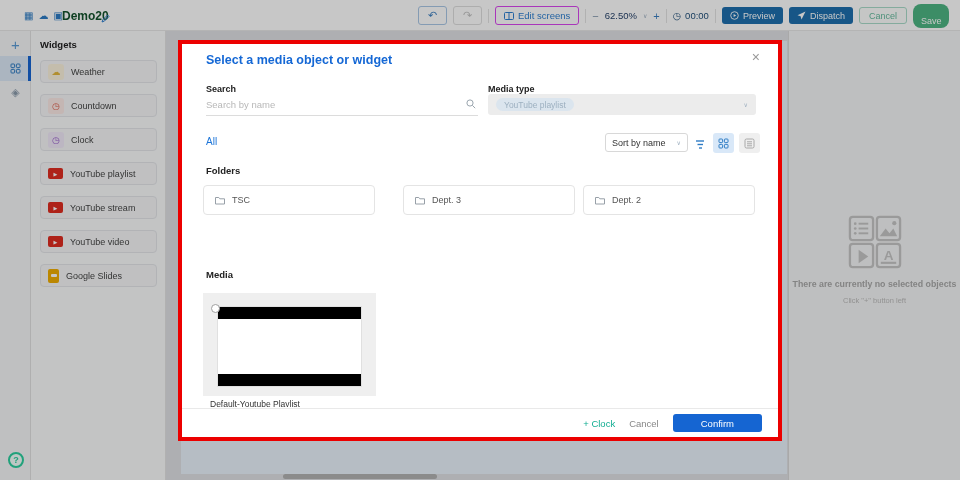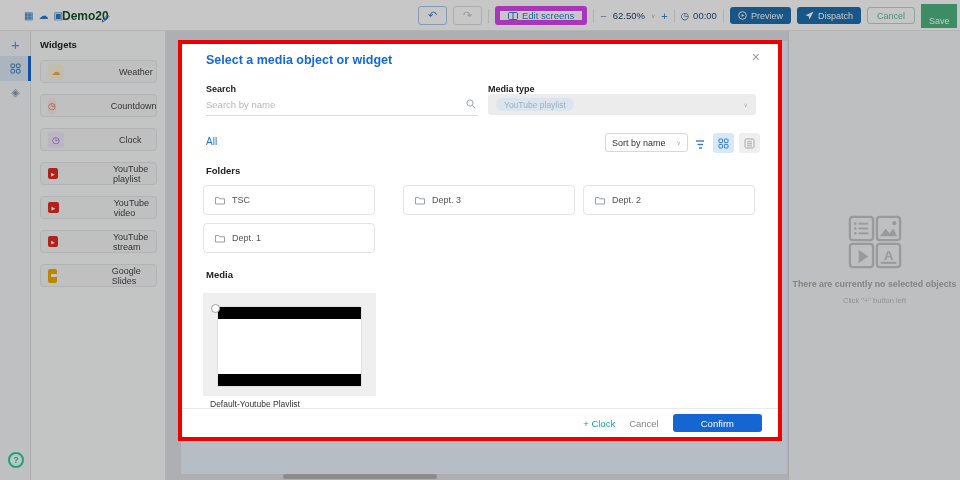--- a/index.html
+++ b/index.html
@@ -8,43 +8,43 @@
 
   
   .topbar { position:absolute; left:0; top:0; width:960px; height:31px; background:#ffffff; border-bottom:1px solid #e7e7e7; }
   .brand { position:absolute; left:24px; top:0; height:31px; display:flex; align-items:center; gap:5px; color:#2e7cc4; font-size:10px; }
   .apptitle { position:absolute; left:62px; top:0; height:31px; display:flex; align-items:center; font-size:12px; font-weight:bold; color:#14532d; }
   .pencil { position:absolute; left:100px; top:10px; }
   .tb-right { position:absolute; left:418px; top:0; height:31px; display:flex; align-items:center; gap:6px; }
   .histbtn { width:29px; height:19px; border:1px solid #a9c7e6; border-radius:3px; background:#fff; color:#3c7fc0; font-size:11px; line-height:17px; text-align:center; }
   .histbtn.disabled { border-color:#dedede; color:#c2c2c2; }
   .vsep { width:1px; height:14px; background:#e3e3e3; }
-  .editscreens { height:19px; display:flex; align-items:center; gap:4px; padding:0 8px; border:5px solid #d946ef; border-radius:3px; background:#fff; color:#2e7fd0; font-size:9.5px; }
+  .editscreens { height:19px; display:flex; align-items:center; gap:4px; padding:0 8px; border:1px solid #d946ef; border-radius:3px; background:#fff; color:#2e7fd0; font-size:9.5px; }
   .zoomctl { display:flex; align-items:center; gap:6px; }
   .minus, .plus { color:#7f95aa; font-size:11px; }
   .plus { color:#3c7fc0; }
   .zoomval { font-size:9.5px; color:#27436b; }
   .chev { font-size:6px; color:#9fb0c0; }
   .timer { display:flex; align-items:center; gap:4px; color:#1f4e79; font-size:9.5px; }
   .navybtn { height:17px; display:flex; align-items:center; gap:4px; padding:0 8px; border-radius:3px; background:#1e6fae; color:#fff; font-size:9px; border:none; }
   .cancelbtn { height:17px; padding:0 9px; border:1px solid #a9dcc9; border-radius:3px; background:#fdfefd; color:#66bb9e; font-size:9px; }
-  .savebtn { height:17px; padding:12px 8px; border:none; border-radius:0; background:#4db583; color:#fff; font-size:9px; }
+  .savebtn { height:17px; padding:12px 8px; border:none; border-radius:8px; background:#4db583; color:#fff; font-size:9px; }
 
   
   .rail { position:absolute; left:0; top:31px; width:31px; bottom:0; background:#f5f6f8; border-right:1px solid #e0e0e0; }
   .rail-plus { position:absolute; top:5px; left:0; width:31px; text-align:center; color:#5b9bd5; font-size:15px; }
   .rail-sel { position:absolute; top:25px; left:0; width:31px; height:25px; background:#dbe8f7; display:flex; align-items:center; justify-content:center; }
   .rail-sel .bar { position:absolute; right:0; top:0; width:3px; height:25px; background:#1565d2; }
   .rail-layers { position:absolute; top:55px; left:0; width:31px; text-align:center; color:#8b9bab; font-size:11px; }
 
   
   .wpanel { position:absolute; left:31px; top:31px; width:135px; bottom:0; background:#fafbfc; border-right:1px solid #e3e3e3; }
   .wtitle { margin:8px 0 10px 9px; font-size:9.5px; font-weight:bold; color:#222; }
   .witem { width:117px; height:23px; margin:0 0 11px 9px; display:flex; align-items:center; gap:7px; padding-left:7px; background:#f6f7f8; border:1px solid #e4e6e9; border-radius:4px; }
-  .wlabel { font-size:9px; color:#444;margin-left:48px; }
+  .wlabel { font-size:9px; color:#444; }
   .wicon { width:16px; height:16px; border-radius:3px; display:flex; align-items:center; justify-content:center; font-size:9px; }
   .ic-weather { background:#fbf3dd; color:#e3b63c; }
   .ic-countdown { background:#fbe9e6; color:#dd6553; }
   .ic-clock { background:#f1e9f9; color:#9c64cd; }
   .yticon { width:15px; height:11px; background:#df2c20; border-radius:2px; color:#fff; font-size:5px; display:flex; align-items:center; justify-content:center; }
   .slidesicon { width:11px; height:14px; background:#f0ad02; border-radius:2px; position:relative; }
   .slidesicon::after { content:""; position:absolute; left:2.5px; top:5px; width:6px; height:3.5px; background:#fff; border-radius:1px; }
 
   
   .canvas { position:absolute; left:166px; top:31px; width:622px; bottom:0; background:#dfe1e4; }
@@ -181,25 +181,25 @@
     <div class="witem">
       <span class="wicon ic-clock">◷</span>
       <span class="wlabel">Clock</span>
     </div>
     <div class="witem">
       <span class="yticon">▶</span>
       <span class="wlabel">YouTube playlist</span>
     </div>
     <div class="witem">
       <span class="yticon">▶</span>
+      <span class="wlabel">YouTube stream</span>
+    </div>
+    <div class="witem">
+      <span class="yticon">▶</span>
       <span class="wlabel">YouTube video</span>
-    </div>
-    <div class="witem">
-      <span class="yticon">▶</span>
-      <span class="wlabel">YouTube stream</span>
     </div>
     <div class="witem">
       <span class="slidesicon"></span>
       <span class="wlabel">Google Slides</span>
     </div>
   </aside>
 
   <main class="canvas">
     <div class="artboard"></div>
     <div class="hscroll"></div>
@@ -303,26 +303,20 @@
           <path d="M0.5 1.5 H3.8 L4.8 2.8 H9.5 V8 H0.5 Z" fill="none" stroke="#98a0a8"></path>
         </svg>
       <span class="fname">Dept. 3</span>
     </div>
     <div class="foldercard" style="left:401px; top:141px;">
       <svg width="10" height="9" viewBox="0 0 10 9">
           <path d="M0.5 1.5 H3.8 L4.8 2.8 H9.5 V8 H0.5 Z" fill="none" stroke="#98a0a8"></path>
         </svg>
       <span class="fname">Dept. 2</span>
     </div>
-    <div class="foldercard" style="left:21px; top:179px;">
-      <svg width="10" height="9" viewBox="0 0 10 9">
-          <path d="M0.5 1.5 H3.8 L4.8 2.8 H9.5 V8 H0.5 Z" fill="none" stroke="#98a0a8"></path>
-        </svg>
-      <span class="fname">Dept. 1</span>
-    </div>
 
     <div class="flabel" style="left:24px; top:225px; font-size:9.5px;">Media</div>
 
     <div class="mediacard">
       <span class="radio"></span>
       <div class="thumb">
         <div class="bt"></div>
         <div class="bb"></div>
       </div>
     </div>

